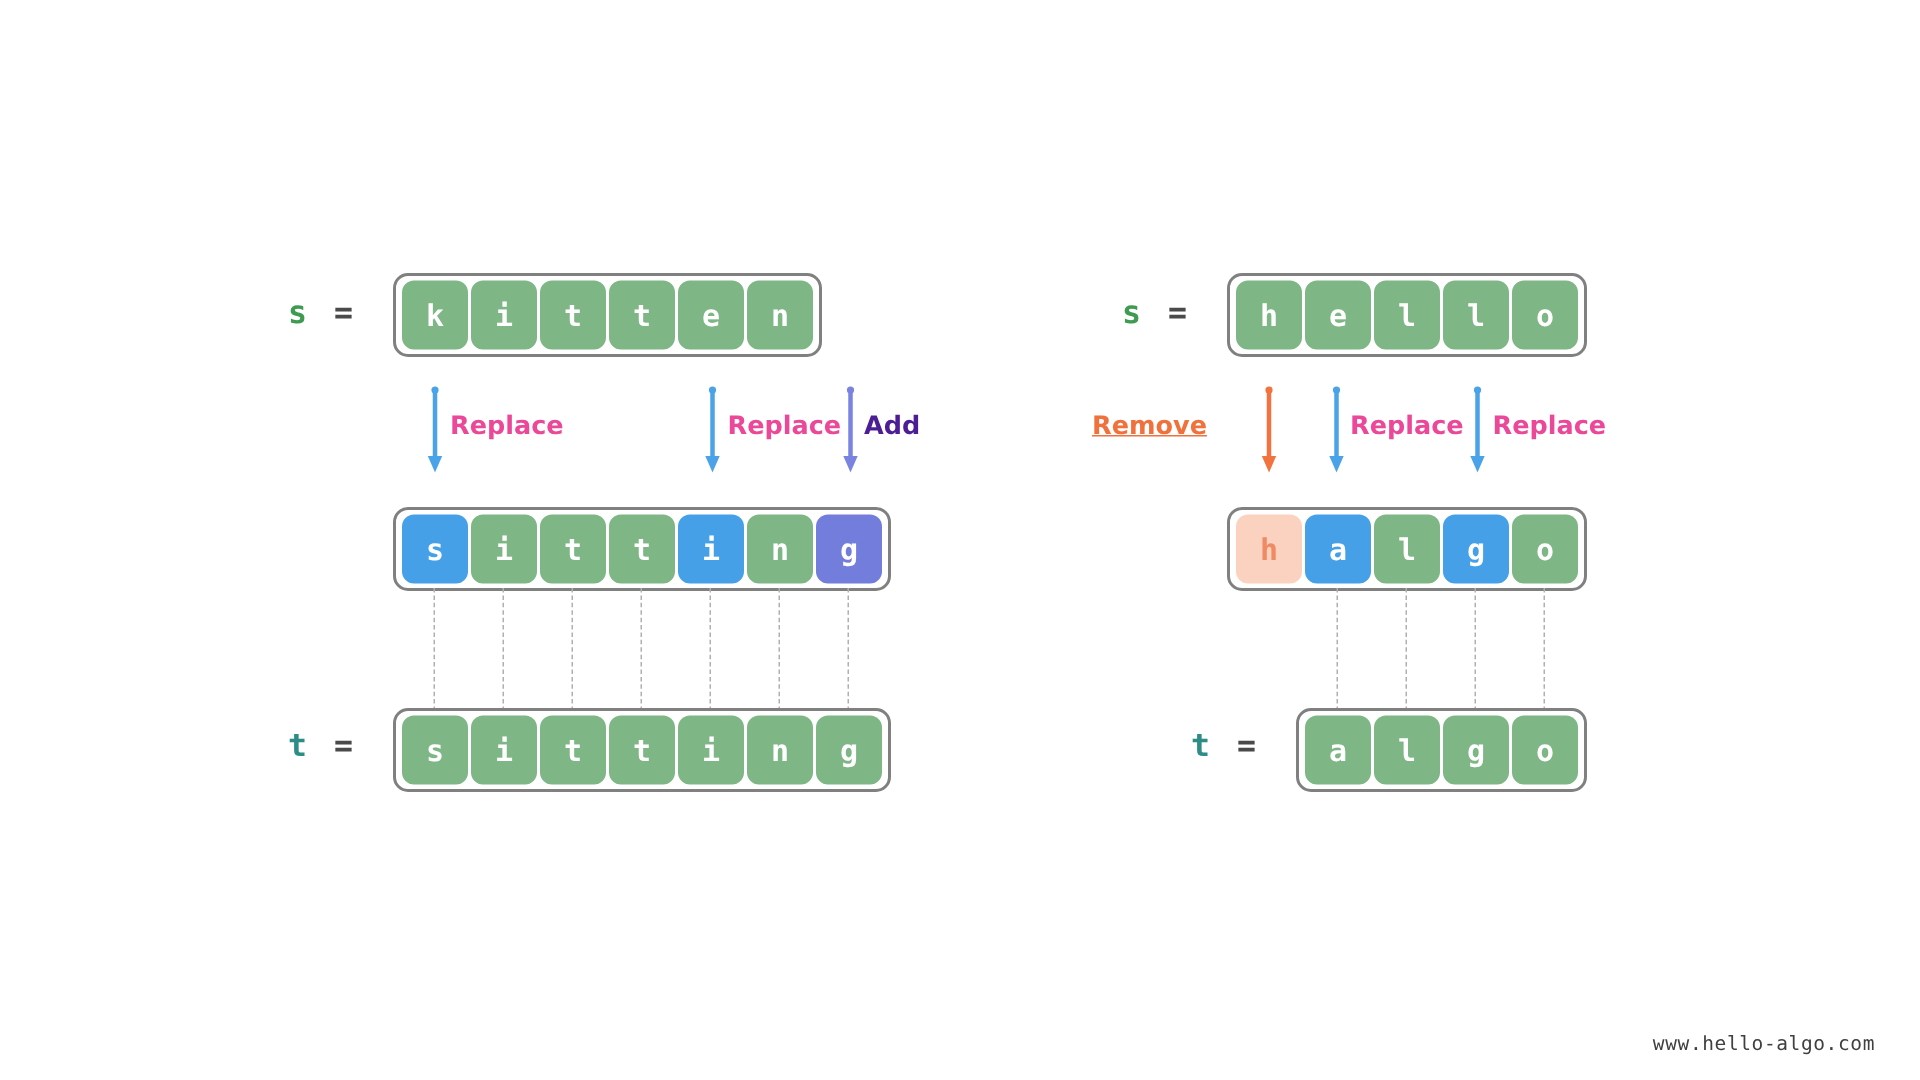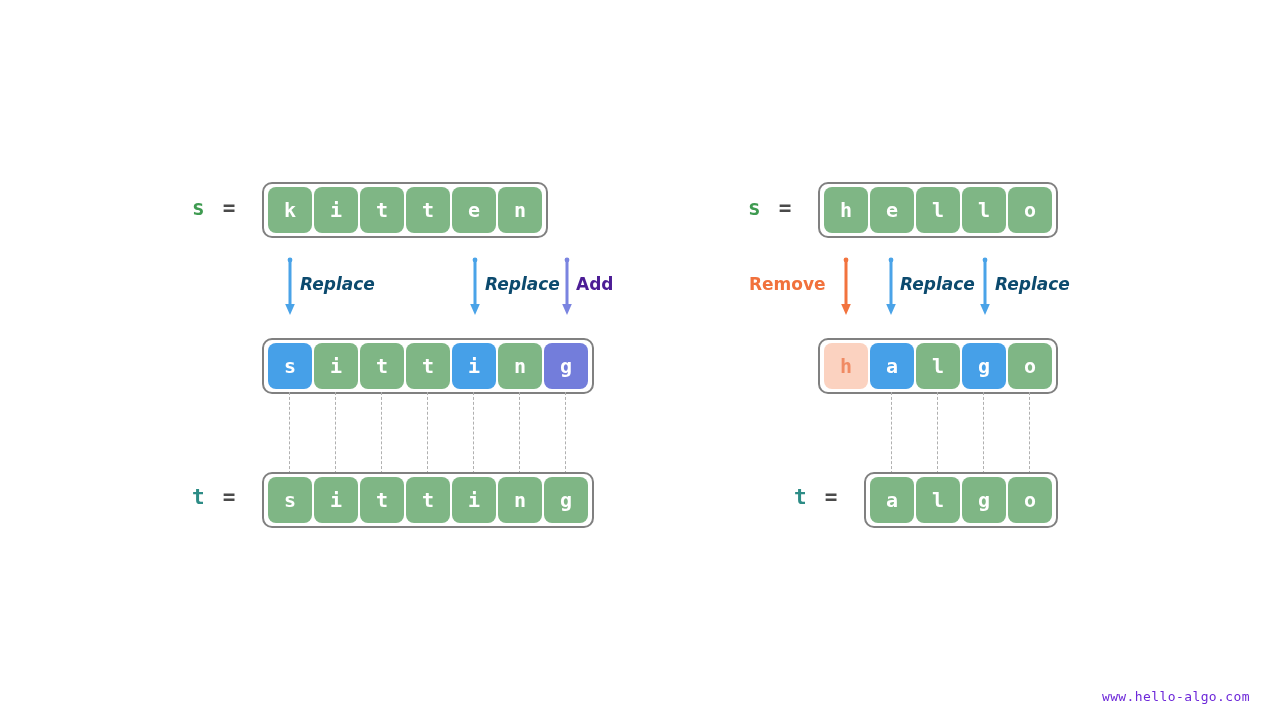--- a/index.html
+++ b/index.html
@@ -73,39 +73,39 @@
   .arrow svg { display: block; overflow: visible; }
 
   
   .op-label {
     position: absolute;
     font-family: "DejaVu Sans", sans-serif;
     font-size: 17px;
     font-weight: bold;
     white-space: nowrap;
   }
-  .op-label.blue   { color: #0c4a6e; font-style: italic; }
+  .op-label.blue   { color: #ec4899; }
   .op-label.indigo { color: #4c1d95; }
   .op-label.orange { color: #f1713c; }
 
   
   .dash-line {
     position: absolute;
     width: 0;
     border-left: 1px dashed #b0b0b0;
   }
 
   
   .watermark {
     position: absolute;
     right: 30px;
     bottom: 16px;
     font-family: "DejaVu Sans Mono", monospace;
     font-size: 13px;
-    color: #6d28d9;
+    color: #404040;
     letter-spacing: 0.4px;
   }
 </style>
 </head>
 <body>
 
 <div class="canvas">
 
   <div class="var-label" style="left:192px; top:196px;">
     <span class="var-name green">s</span>
@@ -187,21 +187,21 @@
   </div>
 
   <div class="array" style="left:818px; top:182px;">
     <div class="cell green">h</div>
     <div class="cell green">e</div>
     <div class="cell green">l</div>
     <div class="cell green">l</div>
     <div class="cell green">o</div>
   </div>
 
-  <div class="op-label orange" style="left:749px; top:274px;">Remove</div>
+  <div class="op-label orange" style="left:728px; top:274px;text-decoration:underline;">Remove</div>
   <div class="arrow" style="left:840px; top:258px;">
     <svg width="12" height="58" viewBox="0 0 12 58">
       <line x1="6" y1="2" x2="6" y2="48" stroke="#f2733e" stroke-width="3" stroke-linecap="round"></line>
       <circle cx="6" cy="2" r="2.4" fill="#f2733e"></circle>
       <path d="M6 57 L1.2 46 L10.8 46 Z" fill="#f2733e"></path>
     </svg>
   </div>
 
   <div class="arrow" style="left:885px; top:258px;">
     <svg width="12" height="58" viewBox="0 0 12 58">

